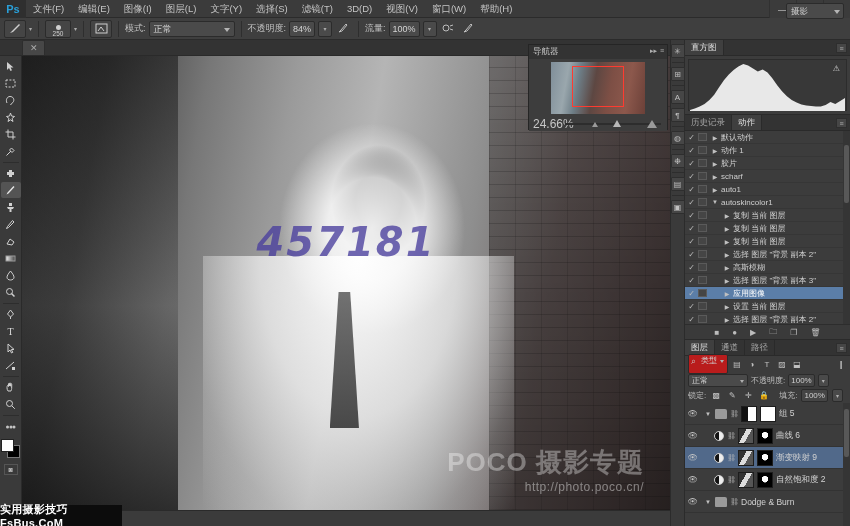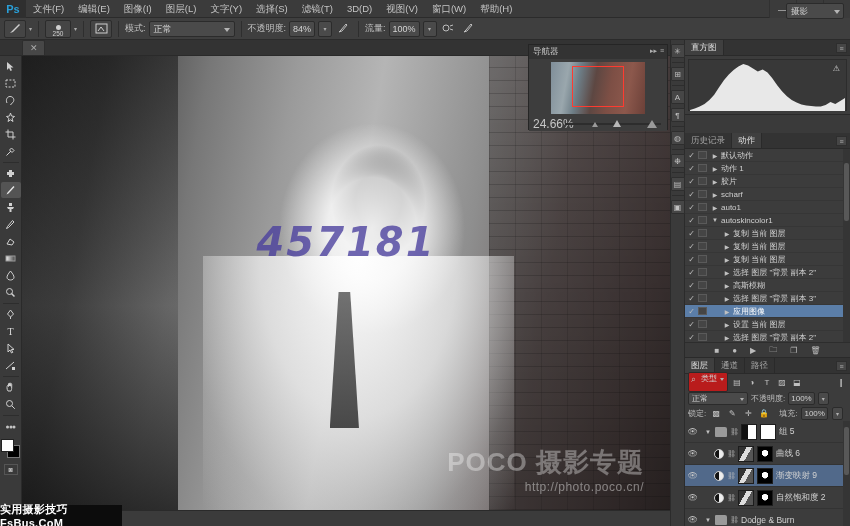--- a/index.html
+++ b/index.html
@@ -589,21 +589,21 @@
       <div class="panel-body">
         <div class="histo-box">
           <svg id="histo-svg" width="100%" height="50" viewBox="0 0 155 50" preserveAspectRatio="none">
               <path d="M0,50 L0.0,49.0 L4.8,47.5 L9.7,45.5 L14.5,43.1 L19.4,39.1 L24.2,33.7 L29.1,26.3 L33.9,19.3 L38.8,13.4 L43.6,8.9 L48.4,5.5 L53.3,3.0 L58.1,4.5 L63.0,7.5 L67.8,10.4 L72.7,8.4 L77.5,11.4 L82.3,17.3 L87.2,24.3 L92.0,30.2 L96.9,35.2 L101.7,39.1 L106.6,41.6 L111.4,43.6 L116.3,44.6 L121.1,45.1 L125.9,45.5 L130.8,45.5 L135.6,44.1 L140.5,41.1 L145.3,43.1 L150.2,40.1 L155.0,37.1 L155,50 Z" fill="#e8e8e8"></path>
             </svg>
           <span class="histo-warn">⚠</span>
         </div>
       </div>
     </div>
 
-    <div class="panel" style="flex:0 0 auto;margin-top:18px;">
+    <div class="panel" style="flex:0 0 auto;">
       <div class="panel-tabs">
         <div class="ptab">历史记录</div>
         <div class="ptab active">动作</div>
         <div class="panel-menu">≡</div>
       </div>
       <div class="act-list" id="actions-list" style="height:193px;">
         <div class="scroll-track">
           <div class="scroll-thumb" style="top:14px;height:58px;"></div>
         </div>
       <div class="act-row">

